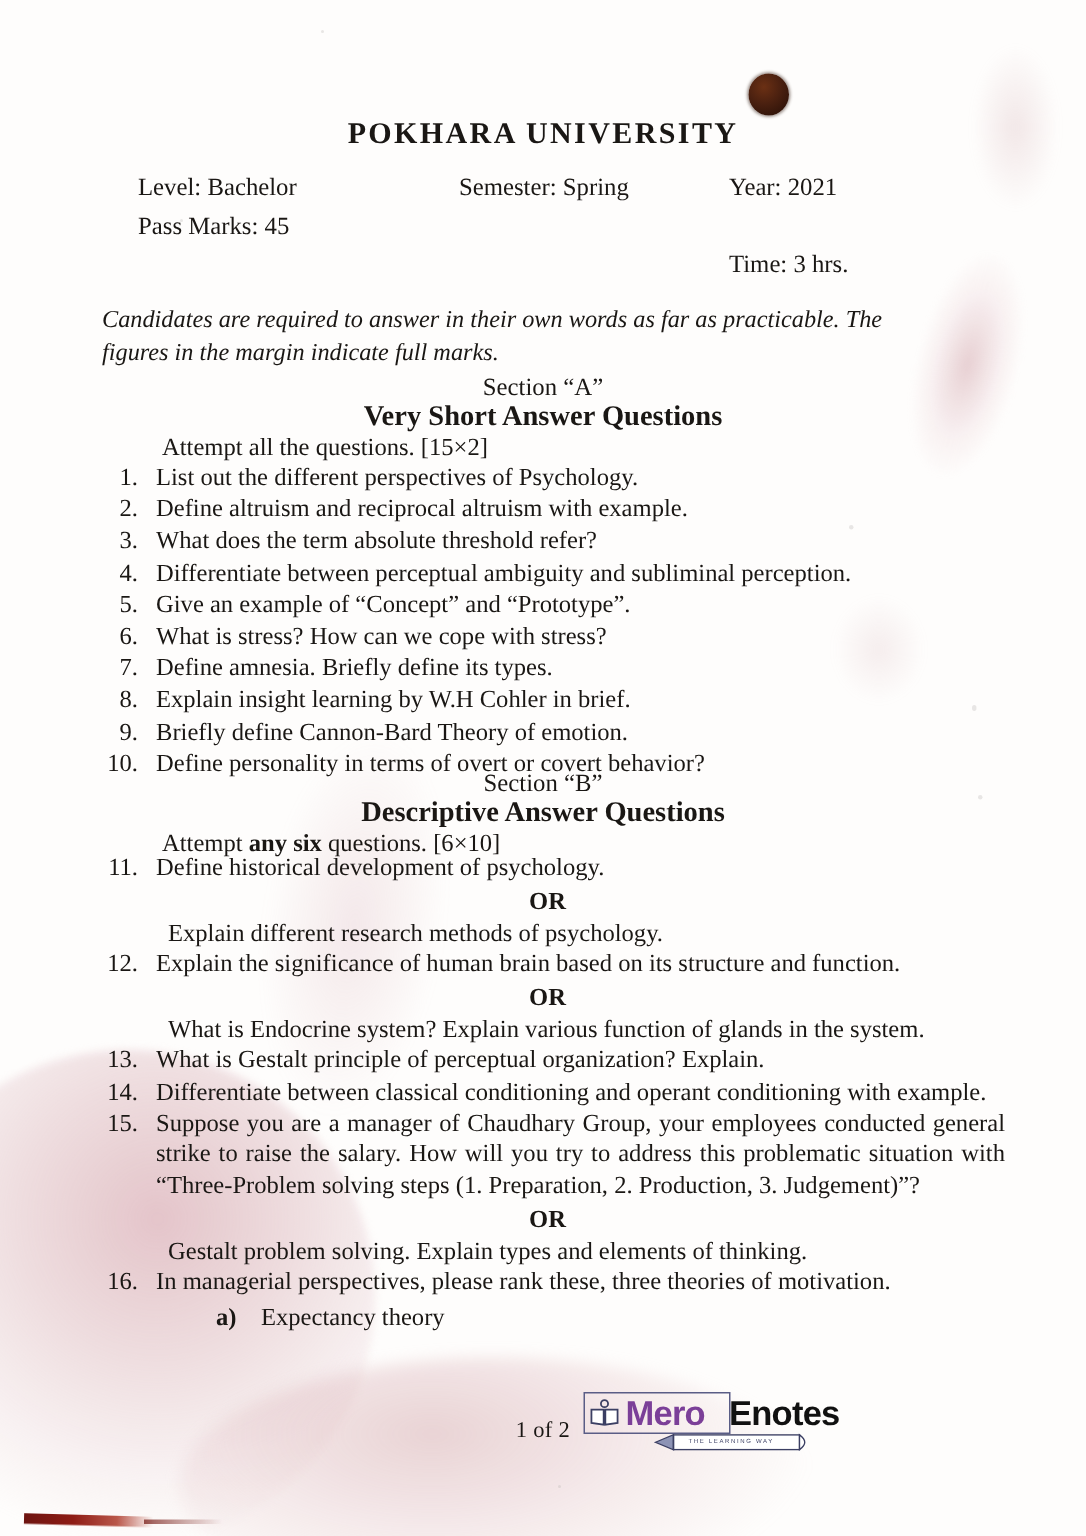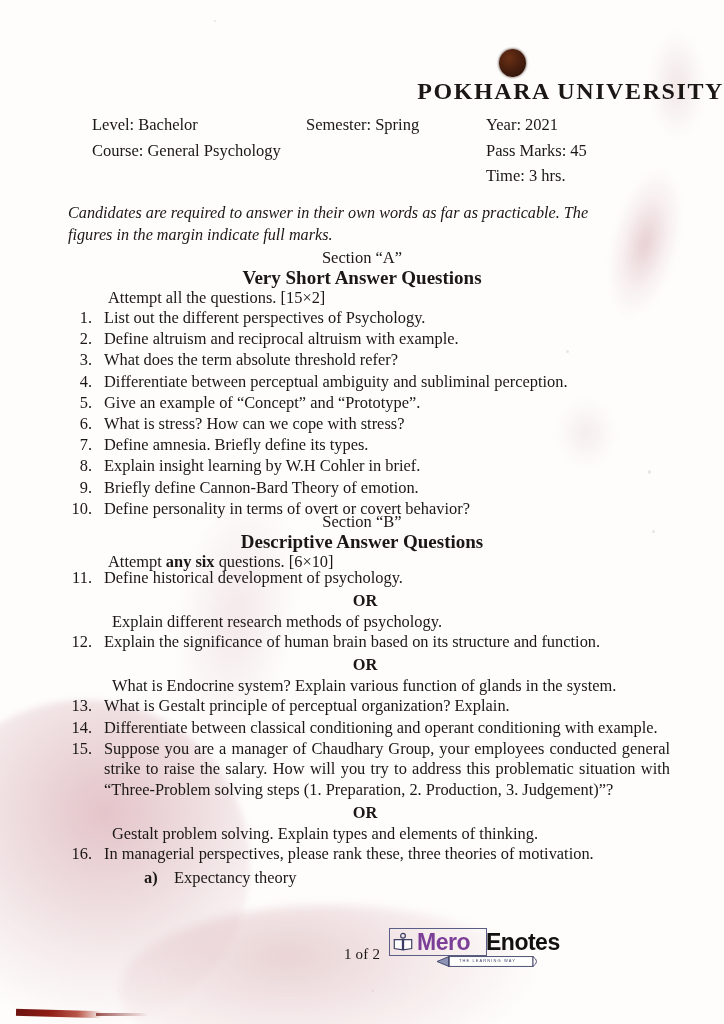--- a/index.html
+++ b/index.html
@@ -135,23 +135,23 @@
   .content {
     position: absolute;
     inset: 0;
     z-index: 2;
   }
   .uni-title {
     position: absolute;
     left: 0;
     right: 0;
     top: 78px;
-    text-align: right;
+    text-align: center;
     font-weight: bold;
-    font-size: 24px;
+    font-size: 20px;
     letter-spacing: 1.6px;
     font-family: "Liberation Serif", "DejaVu Serif", serif;
   }
 
   .meta {
     position: absolute;
     top: 112px;
     left: 92px;
     width: 580px;
     font-size: 16.5px;
@@ -380,21 +380,20 @@
 
     <div class="uni-title">POKHARA UNIVERSITY</div>
 
     <div class="meta">
       <div class="meta-row">
         <span class="meta-left">Level: Bachelor</span>
         <span class="meta-mid">Semester: Spring</span>
         <span class="meta-right">Year: 2021</span>
       </div>
       <div class="meta-row">
-        <span class="meta-wide">Course: General Psychology</span>
         <span class="meta-right">Pass Marks: 45</span>
       </div>
       <div class="meta-row">
         <span class="meta-wide"></span>
         <span class="meta-right">Time: 3 hrs.</span>
       </div>
     </div>
 
     <div class="instruction">
       <span>Candidates are required to answer in their own words as far as practicable. The</span>

